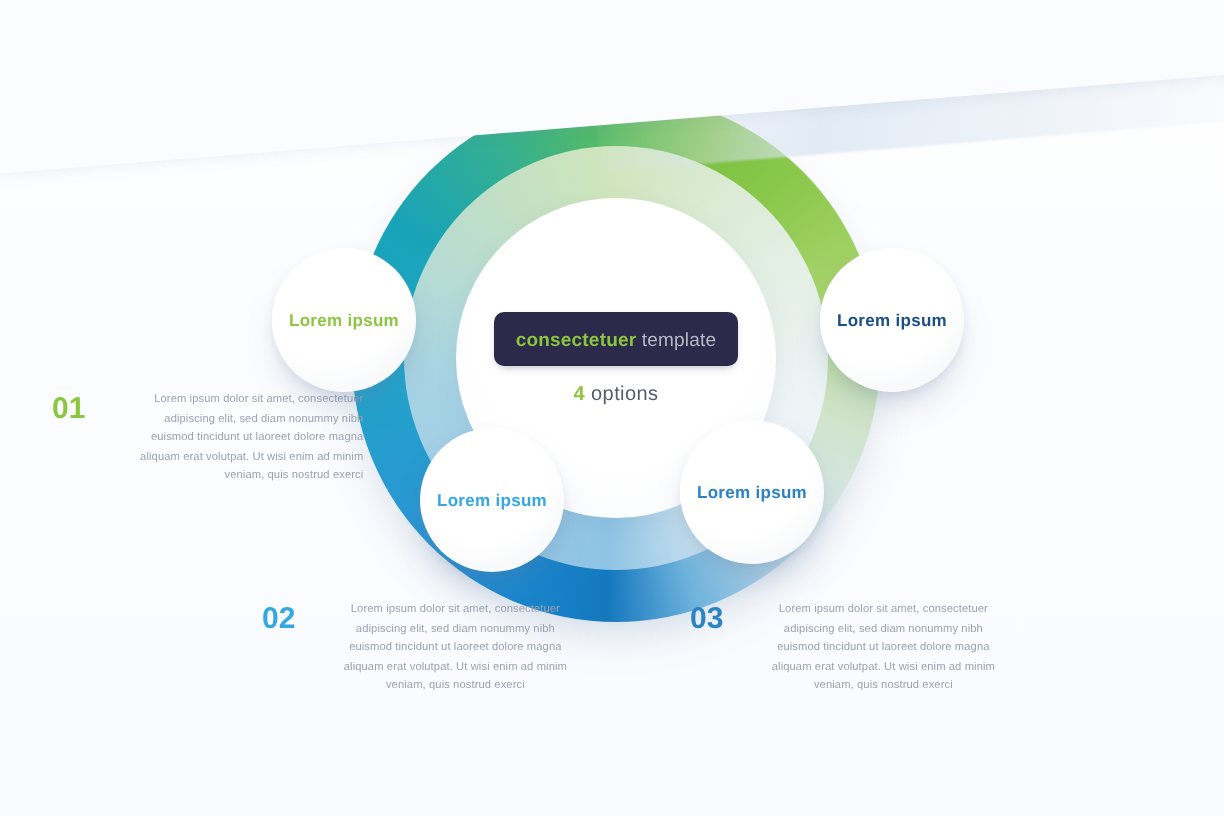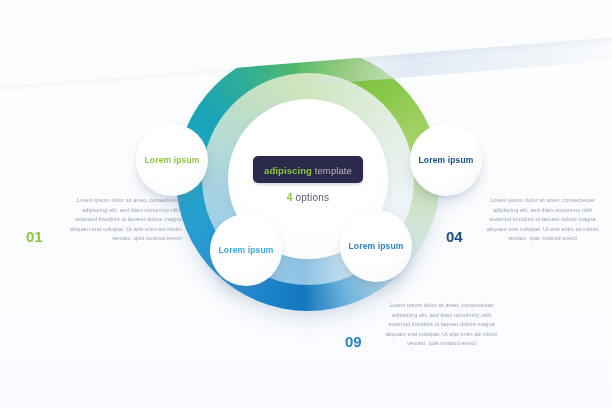--- a/index.html
+++ b/index.html
@@ -160,21 +160,21 @@
   }
   .b1 { left: 136px; top: 124px; width: 72px; height: 72px; color: #8cc63f; }
   .b2 { left: 210px; top: 214px; width: 72px; height: 72px; color: #35a8e0; }
   .b3 { left: 340px; top: 210px; width: 72px; height: 72px; color: #2b83c4; }
   .b4 { left: 410px; top: 124px; width: 72px; height: 72px; color: #1c4f86; }
 
   
   .tblock {
     position: absolute;
     display: flex;
-    align-items: flex-end;
+    align-items: flex-start;
     gap: 21px;
     z-index: 20;
   }
   .tnum {
     font-size: 15px;
     font-weight: bold;
     line-height: 1;
     padding-top: 1px;
     flex: 0 0 auto;
   }
@@ -204,21 +204,21 @@
 </head>
 <body>
 
 <div id="stage">
 
   <div class="ring-wrap">
     <div class="ring-outer"></div>
     <div class="ring-mid"></div>
     <div class="ring-core">
       <div class="badge-pill">
-        <span class="badge-strong">adipiscing</span><span class="badge-light"> template</span>
+        <span class="badge-strong">consectetuer</span><span class="badge-light"> template</span>
       </div>
       <div class="badge-sub">
         <span class="num">4</span><span> options</span>
       </div>
     </div>
   </div>
 
   <div class="diag-sheen"></div>
   <div class="diag-mask"></div>
 
@@ -233,24 +233,24 @@
   </div>
   <div class="bubble b4">
     <span>Lorem ipsum</span>
   </div>
 
   <div class="tblock t01">
     <div class="tnum">01</div>
     <div class="tbody">Lorem ipsum dolor sit amet, consectetuer adipiscing elit, sed diam nonummy nibh euismod tincidunt ut laoreet dolore magna aliquam erat volutpat. Ut wisi enim ad minim veniam, quis nostrud exerci</div>
   </div>
 
+  <div class="tblock t02">
+    <div class="tnum">02</div>
+    <div class="tbody">Lorem ipsum dolor sit amet, consectetuer adipiscing elit, sed diam nonummy nibh euismod tincidunt ut laoreet dolore magna aliquam erat volutpat. Ut wisi enim ad minim veniam, quis nostrud exerci</div>
+  </div>
 
   <div class="tblock t03">
-    <div class="tnum">09</div>
+    <div class="tnum">03</div>
     <div class="tbody">Lorem ipsum dolor sit amet, consectetuer adipiscing elit, sed diam nonummy nibh euismod tincidunt ut laoreet dolore magna aliquam erat volutpat. Ut wisi enim ad minim veniam, quis nostrud exerci</div>
   </div>
 
-  <div class="tblock t04">
-    <div class="tnum">04</div>
-    <div class="tbody">Lorem ipsum dolor sit amet, consectetuer adipiscing elit, sed diam nonummy nibh euismod tincidunt ut laoreet dolore magna aliquam erat volutpat. Ut wisi enim ad minim veniam, quis nostrud exerci</div>
-  </div>
 
 </div>
 
 </body></html>

